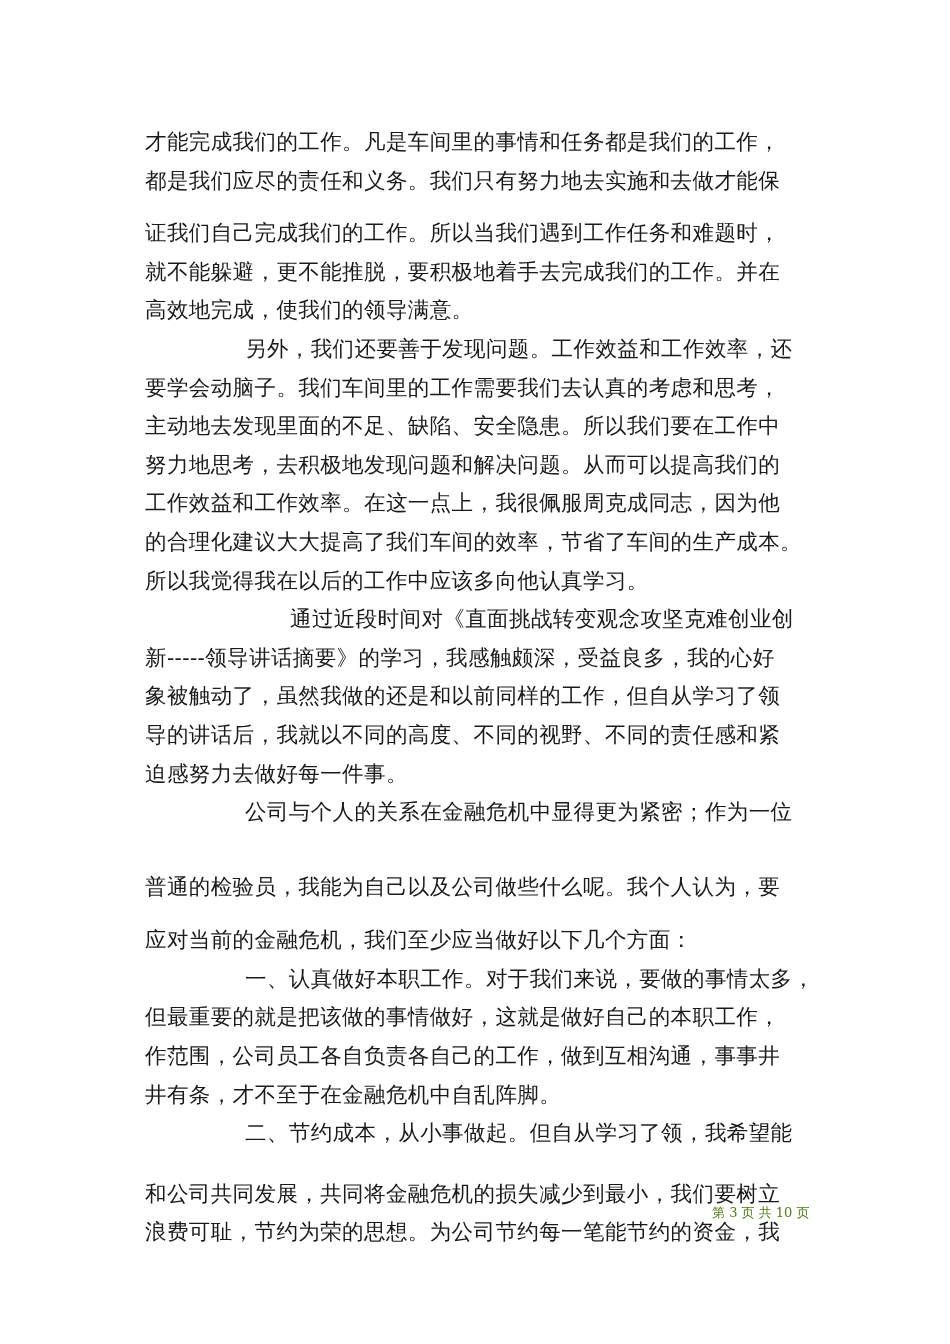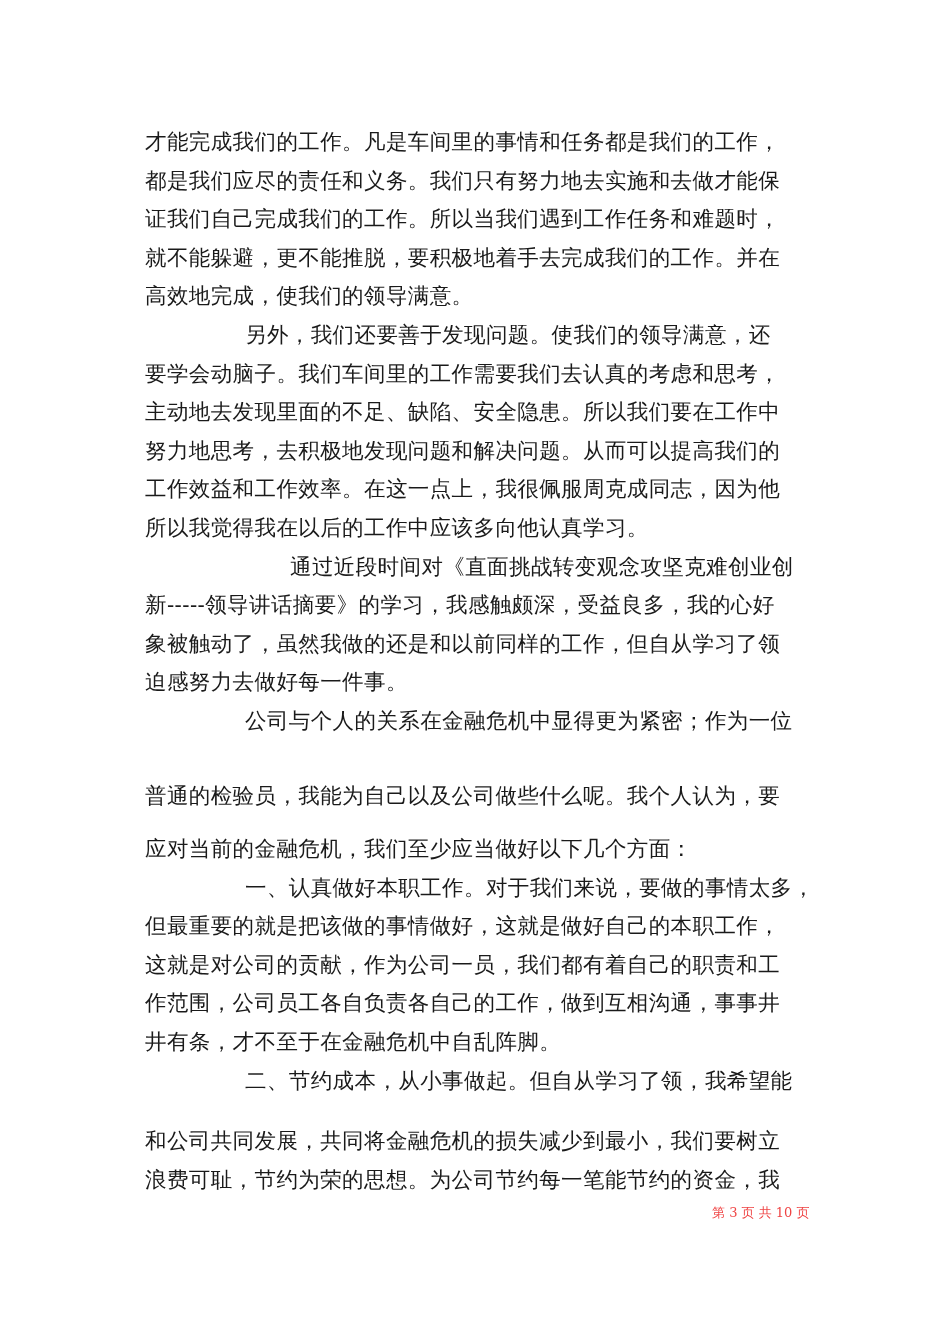--- a/index.html
+++ b/index.html
@@ -2,48 +2,49 @@
 <html><head>
 <meta charset="utf-8">
 <style>
   html, body { margin: 0; padding: 0; background: #ffffff; }
   body { width: 950px; height: 1344px; position: relative; overflow: hidden;
          font-family: "DejaVu Serif", "Liberation Serif", serif; color: #1a1a1a; }
   .page { position: absolute; left: 0; top: 7px; width: 950px; height: 1344px; background: #fff; }
   .body-text { position: absolute; left: 145px; top: 116px; width: 660px; }
   .line { height: 38.6px; line-height: 38.6px; font-size: 21.5px; white-space: nowrap; letter-spacing: 0.4px; }
   .footer { position: absolute; left: 712px; top: 1194px; width: 96px; text-align: right;
-            font-size: 13px; line-height: 24px; white-space: nowrap; color: #ef4444; }
+            font-size: 13px; line-height: 24px; white-space: nowrap; color: #4d7c0f; }
 </style>
 </head>
 <body>
 
 <div class="page">
   <div class="body-text" id="body-text">
       <div class="line" style="padding-left: 0px;">才能完成我们的工作。凡是车间里的事情和任务都是我们的工作，</div>
       <div class="line" style="padding-left: 0px;">都是我们应尽的责任和义务。我们只有努力地去实施和去做才能保</div>
-      <div class="line" style="padding-left: 0px;">证我们自己完成我们的工作。所以当我们遇到工作任务和难题时，</div>
+      <div class="line" style="padding-left: 0px; margin-top: 14px;">证我们自己完成我们的工作。所以当我们遇到工作任务和难题时，</div>
       <div class="line" style="padding-left: 0px;">就不能躲避，更不能推脱，要积极地着手去完成我们的工作。并在</div>
       <div class="line" style="padding-left: 0px;">高效地完成，使我们的领导满意。</div>
-      <div class="line" style="padding-left: 100px;">另外，我们还要善于发现问题。使我们的领导满意，还</div>
+      <div class="line" style="padding-left: 100px;">另外，我们还要善于发现问题。工作效益和工作效率，还</div>
       <div class="line" style="padding-left: 0px;">要学会动脑子。我们车间里的工作需要我们去认真的考虑和思考，</div>
       <div class="line" style="padding-left: 0px;">主动地去发现里面的不足、缺陷、安全隐患。所以我们要在工作中</div>
       <div class="line" style="padding-left: 0px;">努力地思考，去积极地发现问题和解决问题。从而可以提高我们的</div>
       <div class="line" style="padding-left: 0px;">工作效益和工作效率。在这一点上，我很佩服周克成同志，因为他</div>
+      <div class="line" style="padding-left: 0px;">的合理化建议大大提高了我们车间的效率，节省了车间的生产成本。</div>
       <div class="line" style="padding-left: 0px;">所以我觉得我在以后的工作中应该多向他认真学习。</div>
       <div class="line" style="padding-left: 145px;">通过近段时间对《直面挑战转变观念攻坚克难创业创</div>
       <div class="line" style="padding-left: 0px;">新-----领导讲话摘要》的学习，我感触颇深，受益良多，我的心好</div>
       <div class="line" style="padding-left: 0px;">象被触动了，虽然我做的还是和以前同样的工作，但自从学习了领</div>
+      <div class="line" style="padding-left: 0px;">导的讲话后，我就以不同的高度、不同的视野、不同的责任感和紧</div>
       <div class="line" style="padding-left: 0px;">迫感努力去做好每一件事。</div>
       <div class="line" style="padding-left: 100px;">公司与个人的关系在金融危机中显得更为紧密；作为一位</div>
       <div class="line" style="padding-left: 0px; margin-top: 36px;">普通的检验员，我能为自己以及公司做些什么呢。我个人认为，要</div>
       <div class="line" style="padding-left: 0px; margin-top: 15px;">应对当前的金融危机，我们至少应当做好以下几个方面：</div>
       <div class="line" style="padding-left: 100px;">一、认真做好本职工作。对于我们来说，要做的事情太多，</div>
       <div class="line" style="padding-left: 0px;">但最重要的就是把该做的事情做好，这就是做好自己的本职工作，</div>
-      <div class="line" style="padding-left: 0px;">这就是对公司的贡献，作为公司一员，我们都有着自己的职责和工</div>
       <div class="line" style="padding-left: 0px;">作范围，公司员工各自负责各自己的工作，做到互相沟通，事事井</div>
       <div class="line" style="padding-left: 0px;">井有条，才不至于在金融危机中自乱阵脚。</div>
       <div class="line" style="padding-left: 100px;">二、节约成本，从小事做起。但自从学习了领，我希望能</div>
       <div class="line" style="padding-left: 0px; margin-top: 22px;">和公司共同发展，共同将金融危机的损失减少到最小，我们要树立</div>
       <div class="line" style="padding-left: 0px;">浪费可耻，节约为荣的思想。为公司节约每一笔能节约的资金，我</div>
     </div>
   <div class="footer">第 3 页 共 10 页</div>
 </div>
 
 </body></html>

